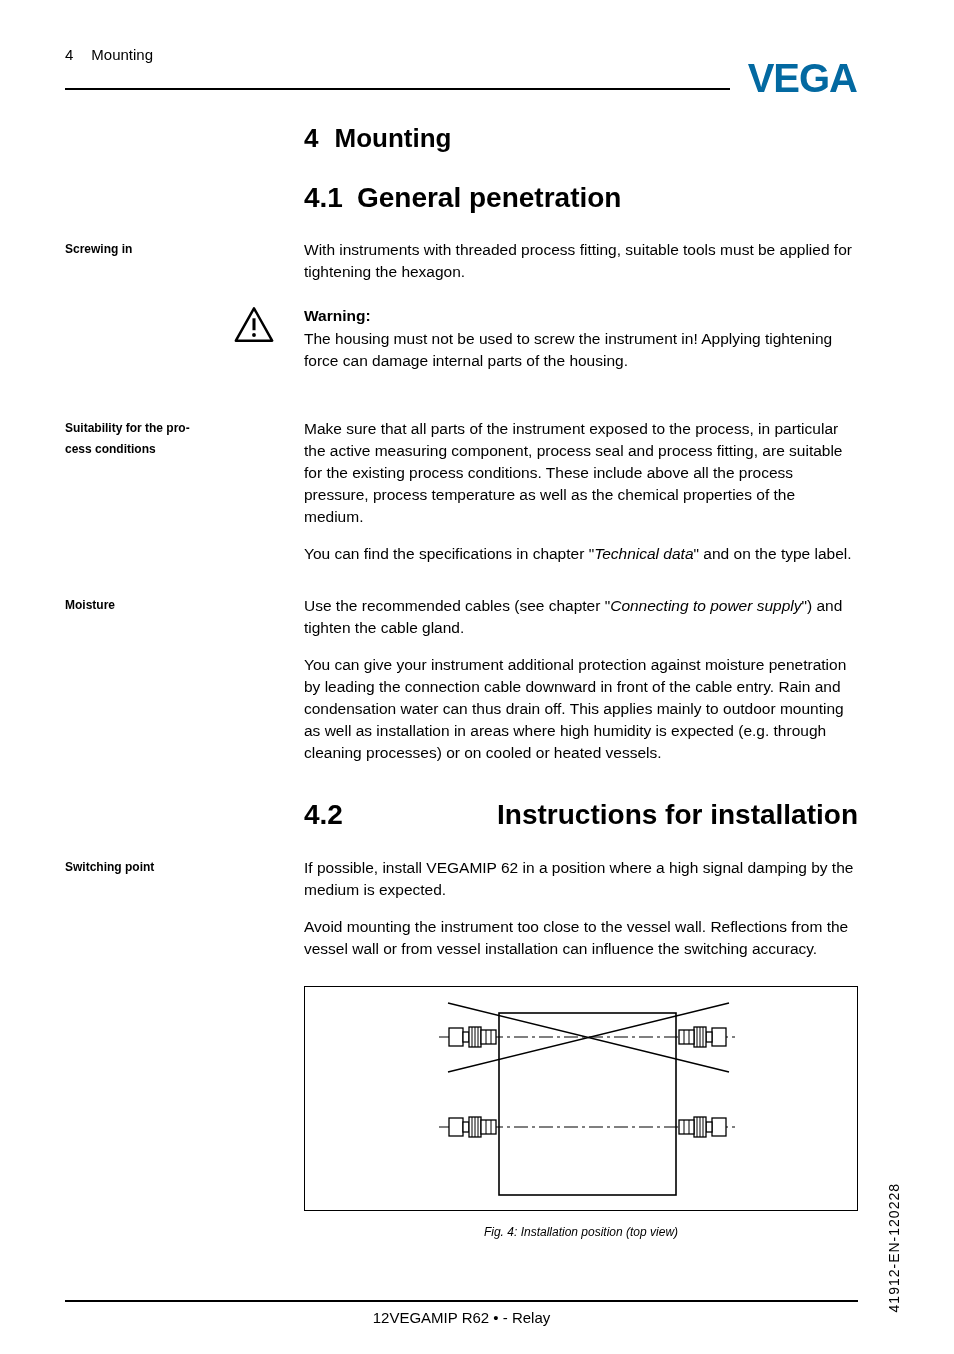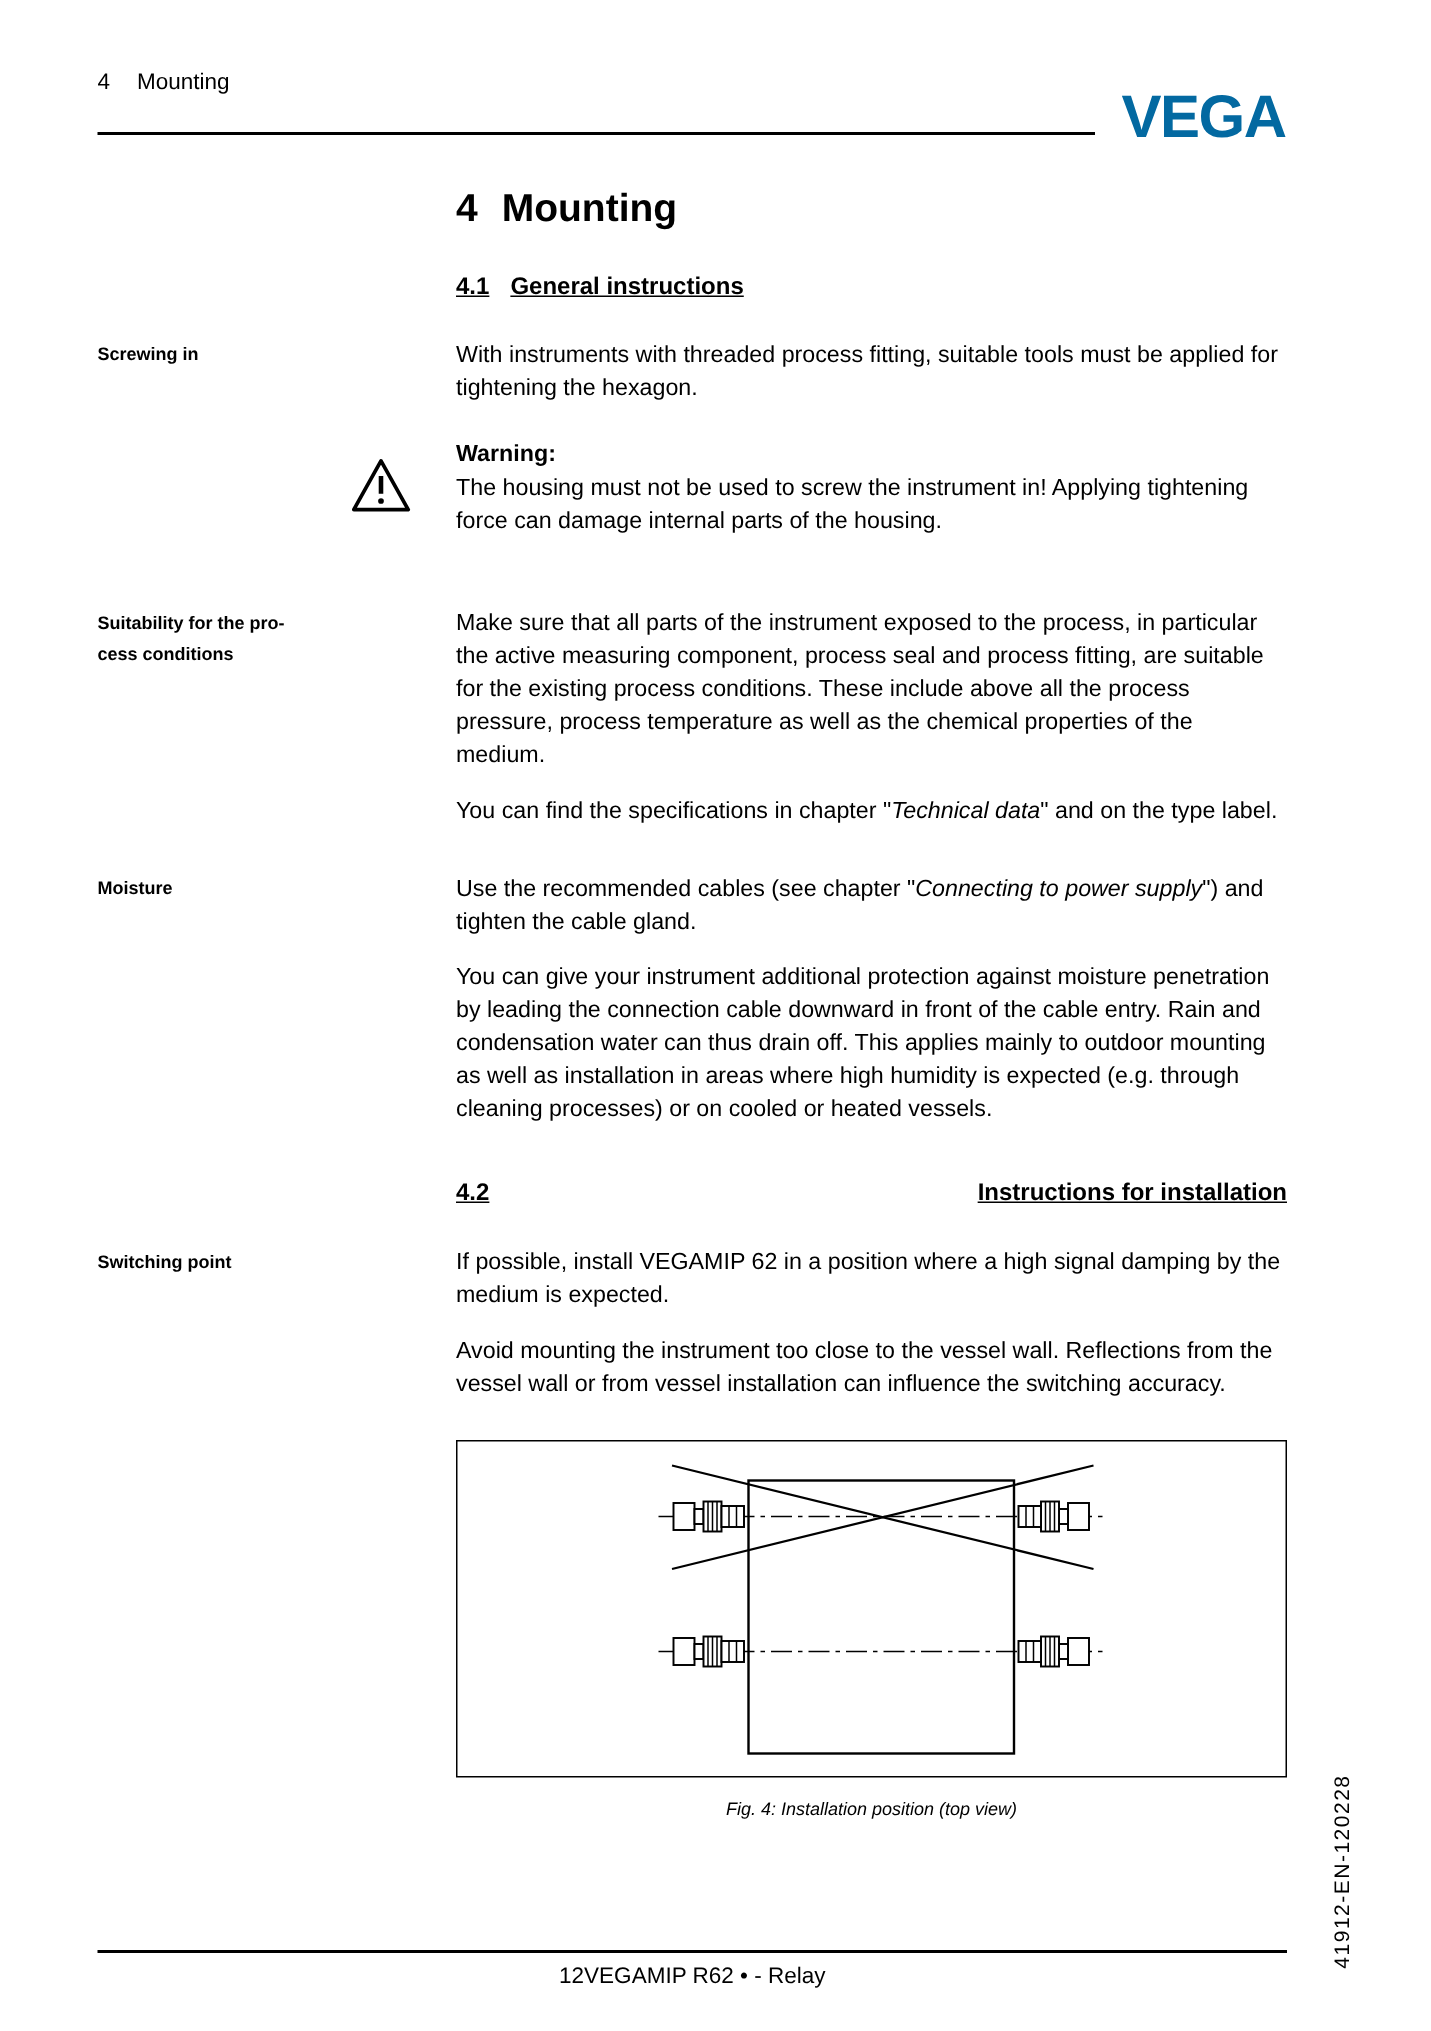--- a/index.html
+++ b/index.html
@@ -19,24 +19,24 @@
   .header-rule { position: absolute; top: 88px; left: 65px; width: 665px; border-top: 2px solid #000; }
   .logo {
     position: absolute; top: 58px; right: 97px;
     font-size: 40px; font-weight: 800; letter-spacing: -1px;
     color: #0369a1; line-height: 1; font-family: "Liberation Sans", sans-serif;
   }
 
   
   .content { position: absolute; top: 118px; left: 65px; width: 793px; }
   .h1 { display: flex; gap: 16px; font-size: 26px; font-weight: 700; margin: 6px 0 0 239px; line-height: 1.1; }
-  .h2 { display: flex; gap: 14px; font-size: 16px; font-weight: 700; margin: 30px 0 0 239px; line-height: 1.1; text-decoration: underline; }
+  .h2 { display: flex; gap: 14px; font-size: 28px; font-weight: 700; margin: 30px 0 0 239px; line-height: 1.1; }
 
   .row { display: flex; margin-top: 26px; }
-  .row.warning-row { margin-top: 22px; align-items: center; }
+  .row.warning-row { margin-top: 22px; }
   .row.gap-lg { margin-top: 46px; }
   .row.gap-md { margin-top: 30px; }
 
   .side { width: 239px; flex: none; padding-right: 22px; }
   .side-label { font-size: 12px; font-weight: 700; line-height: 21px; white-space: pre-line; }
   .icon-side { padding-left: 168px; padding-right: 0; }
 
   .bodycol { width: 554px; flex: none; font-size: 15.5px; line-height: 22px; }
   .bodycol p { margin: 0 0 15px 0; }
   .bodycol p:last-child { margin-bottom: 0; }
@@ -88,21 +88,21 @@
 
   <div class="content">
 
     <h1 class="h1">
       <span>4</span>
       <span>Mounting</span>
     </h1>
 
     <h2 class="h2">
       <span>4.1</span>
-      <span>General instructions</span>
+      <span>General penetration</span>
     </h2>
 
     <div class="row">
       <div class="side">
         <div class="side-label">Screwing in</div>
       </div>
       <div class="bodycol">
         <p>With instruments with threaded process fitting, suitable tools must be applied for tightening the hexagon.</p>
       </div>
     </div>

